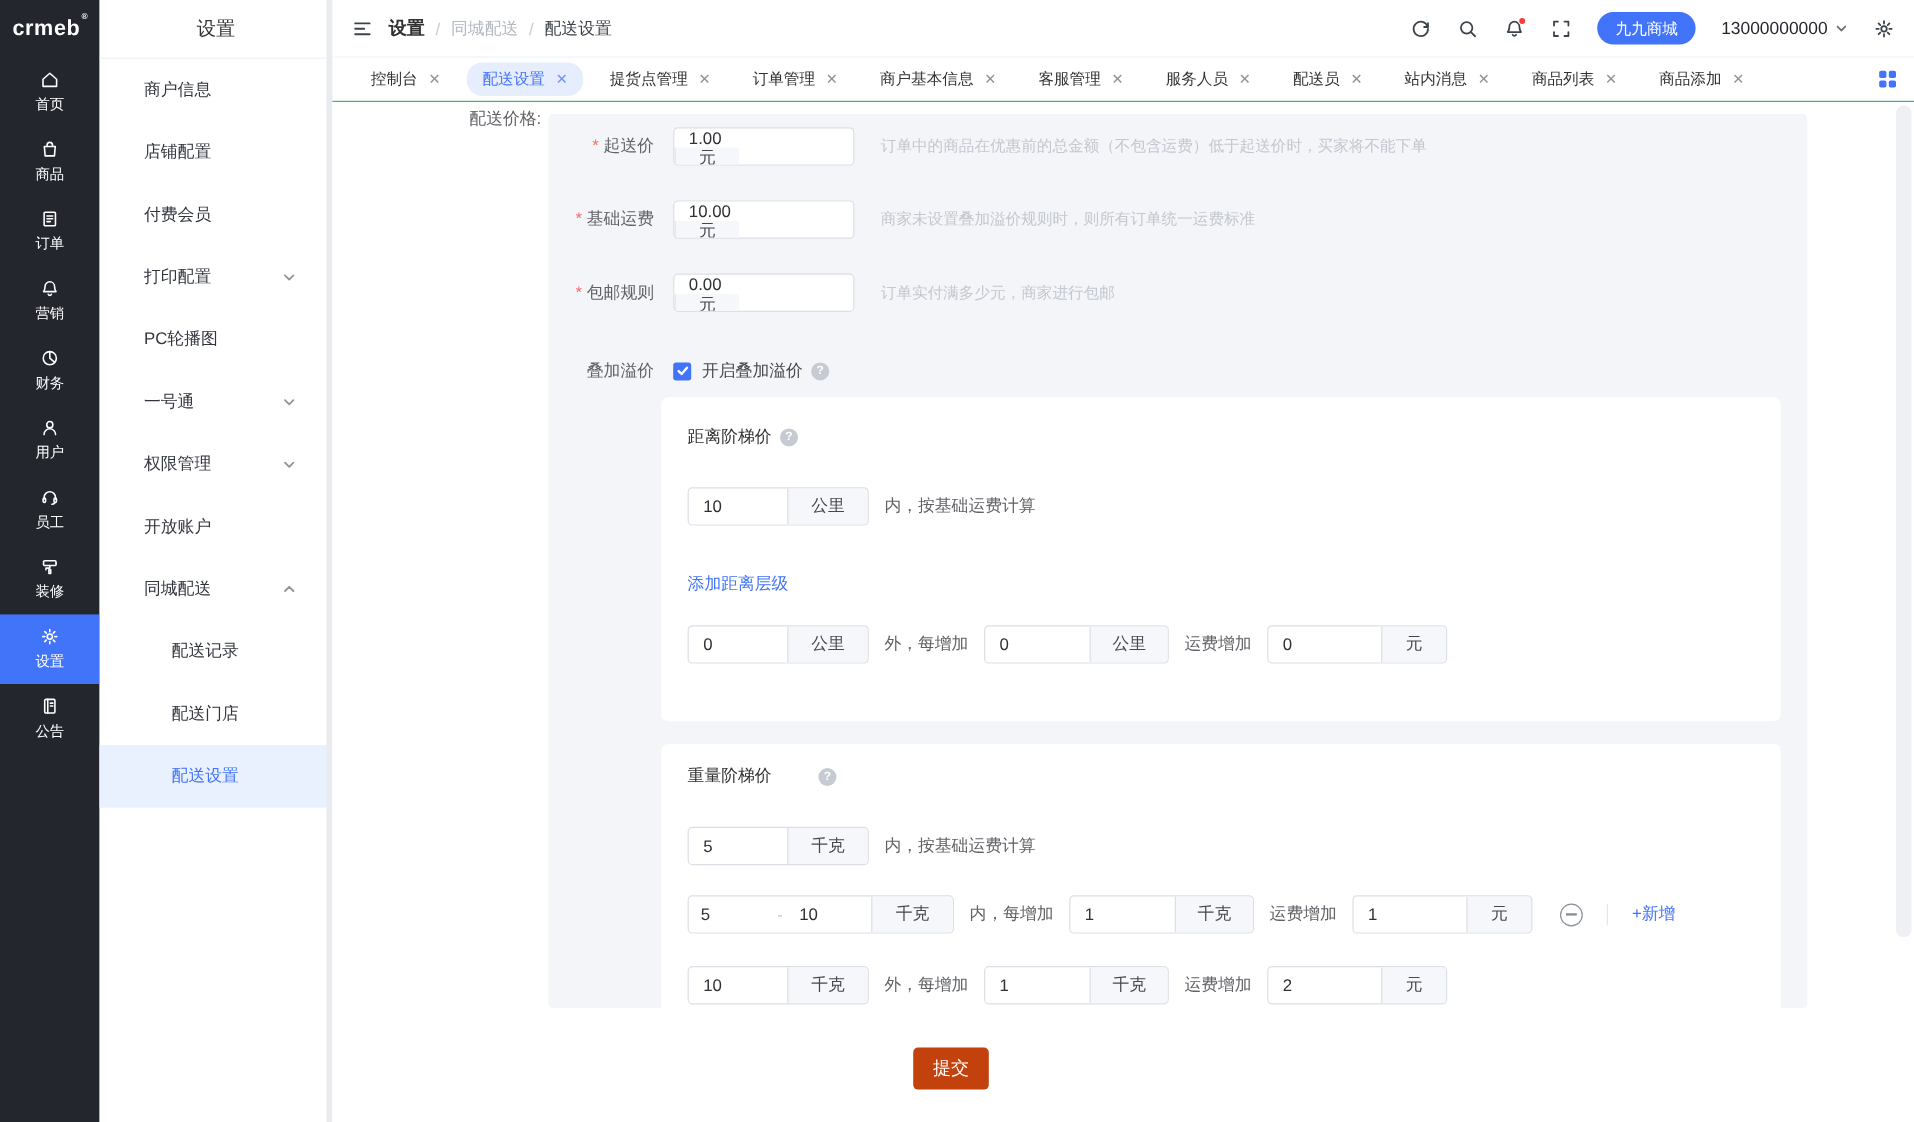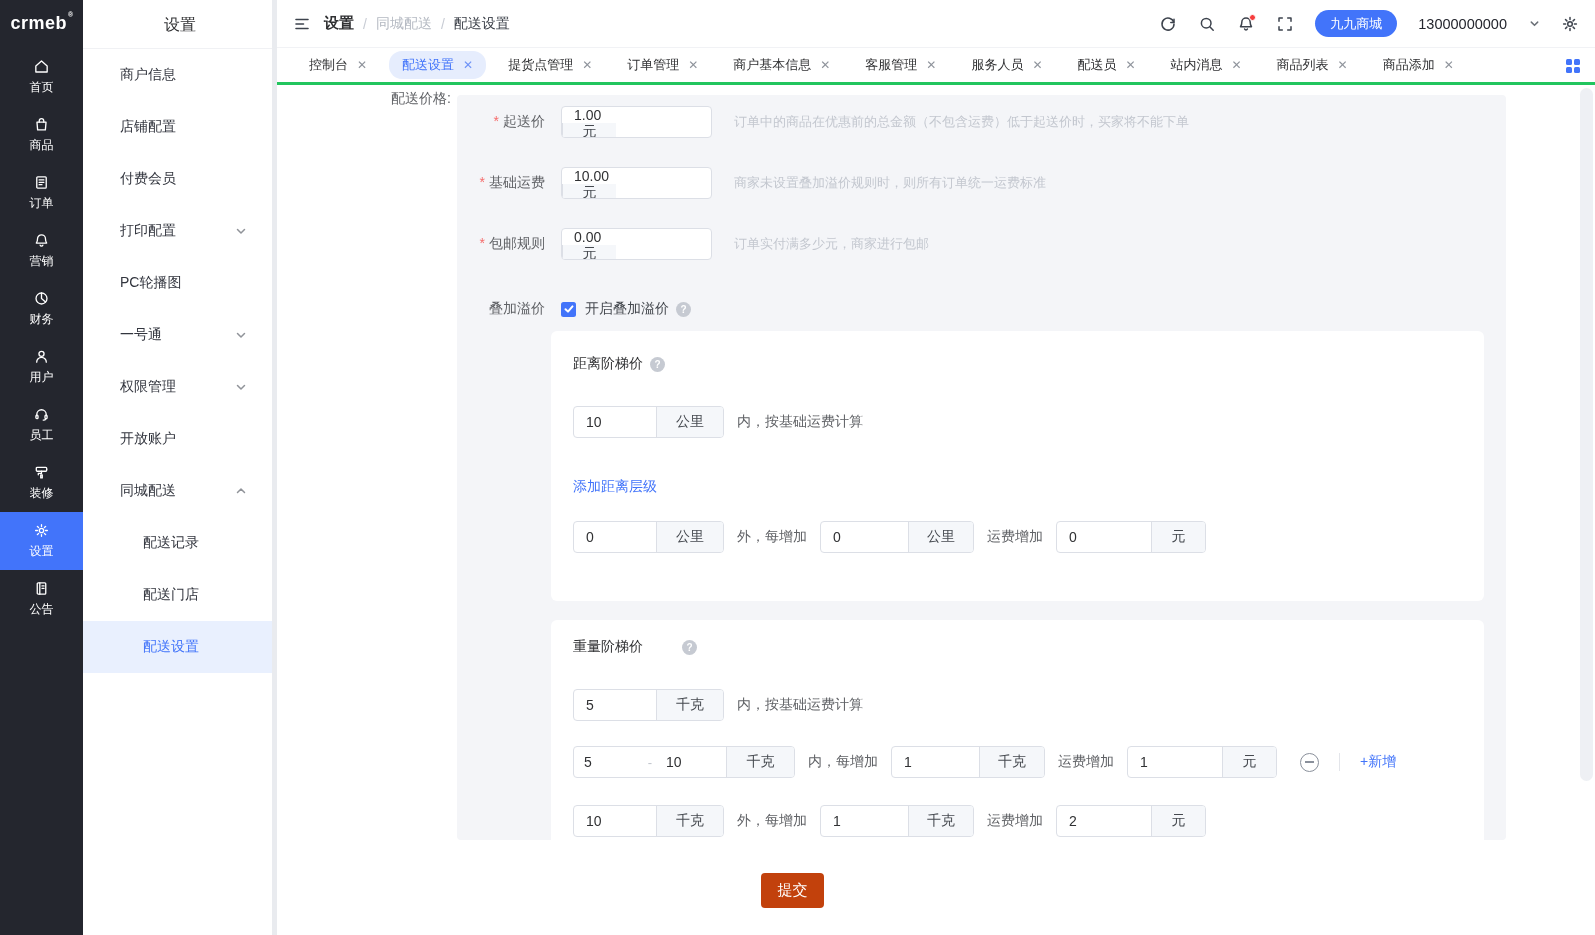--- a/index.html
+++ b/index.html
@@ -42,26 +42,26 @@
   .bc-mid { color:#b4b9c2; cursor:pointer; }
   .bc-cur { color:#3c4049; cursor:pointer; }
   .topbar-right { margin-left:auto; display:flex; align-items:center; gap:21px; }
   .tb-icon { width:18px; height:18px; cursor:pointer; position:relative; }
   .tb-icon svg { width:18px; height:18px; stroke:#3d434d; fill:none; stroke-width:1.5;
     stroke-linecap:round; stroke-linejoin:round; }
   .bell-dot { position:absolute; top:-1px; right:-1px; width:7px; height:7px; border-radius:50%;
     background:#f63c3c; border:1px solid #fff; }
   .shop-pill { height:27px; padding:0 15px; border-radius:14px; background:#4274fa; color:#fff;
     font-size:13px; display:flex; align-items:center; cursor:pointer; }
-  .account { display:flex; align-items:center; gap:22px; font-size:14.5px; color:#24262e; cursor:pointer; }
+  .account { display:flex; align-items:center; gap:6px; font-size:14.5px; color:#24262e; cursor:pointer; }
   .account svg { width:11px; height:11px; stroke:#6b7077; fill:none; stroke-width:1.6; stroke-linecap:round; }
 
   
   .tabbar { height:37px; display:flex; align-items:center; padding-left:19px; position:relative;
-    border-bottom:3px solid #22c55e; }
+    border-bottom:1px solid #22c55e; }
   .tab { display:flex; align-items:center; gap:9px; font-size:13px; color:#303133; padding:5px 13px;
     border-radius:13px; margin-right:9px; cursor:pointer; white-space:nowrap; }
   .tab.active { background:#e6edfd; color:#4274fa; }
   .tab-close { font-size:12px; color:#8e939b; line-height:1; cursor:pointer; }
   .tab-close::before { content:"✕"; }
   .tab.active .tab-close { color:#6f93f7; }
   .grid-btn { position:absolute; right:15px; top:11px; width:14px; height:14px; display:grid;
     grid-template-columns:6px 6px; grid-template-rows:6px 6px; gap:2px; cursor:pointer; }
   .grid-btn b { background:#4274fa; border-radius:1.5px; }
 

